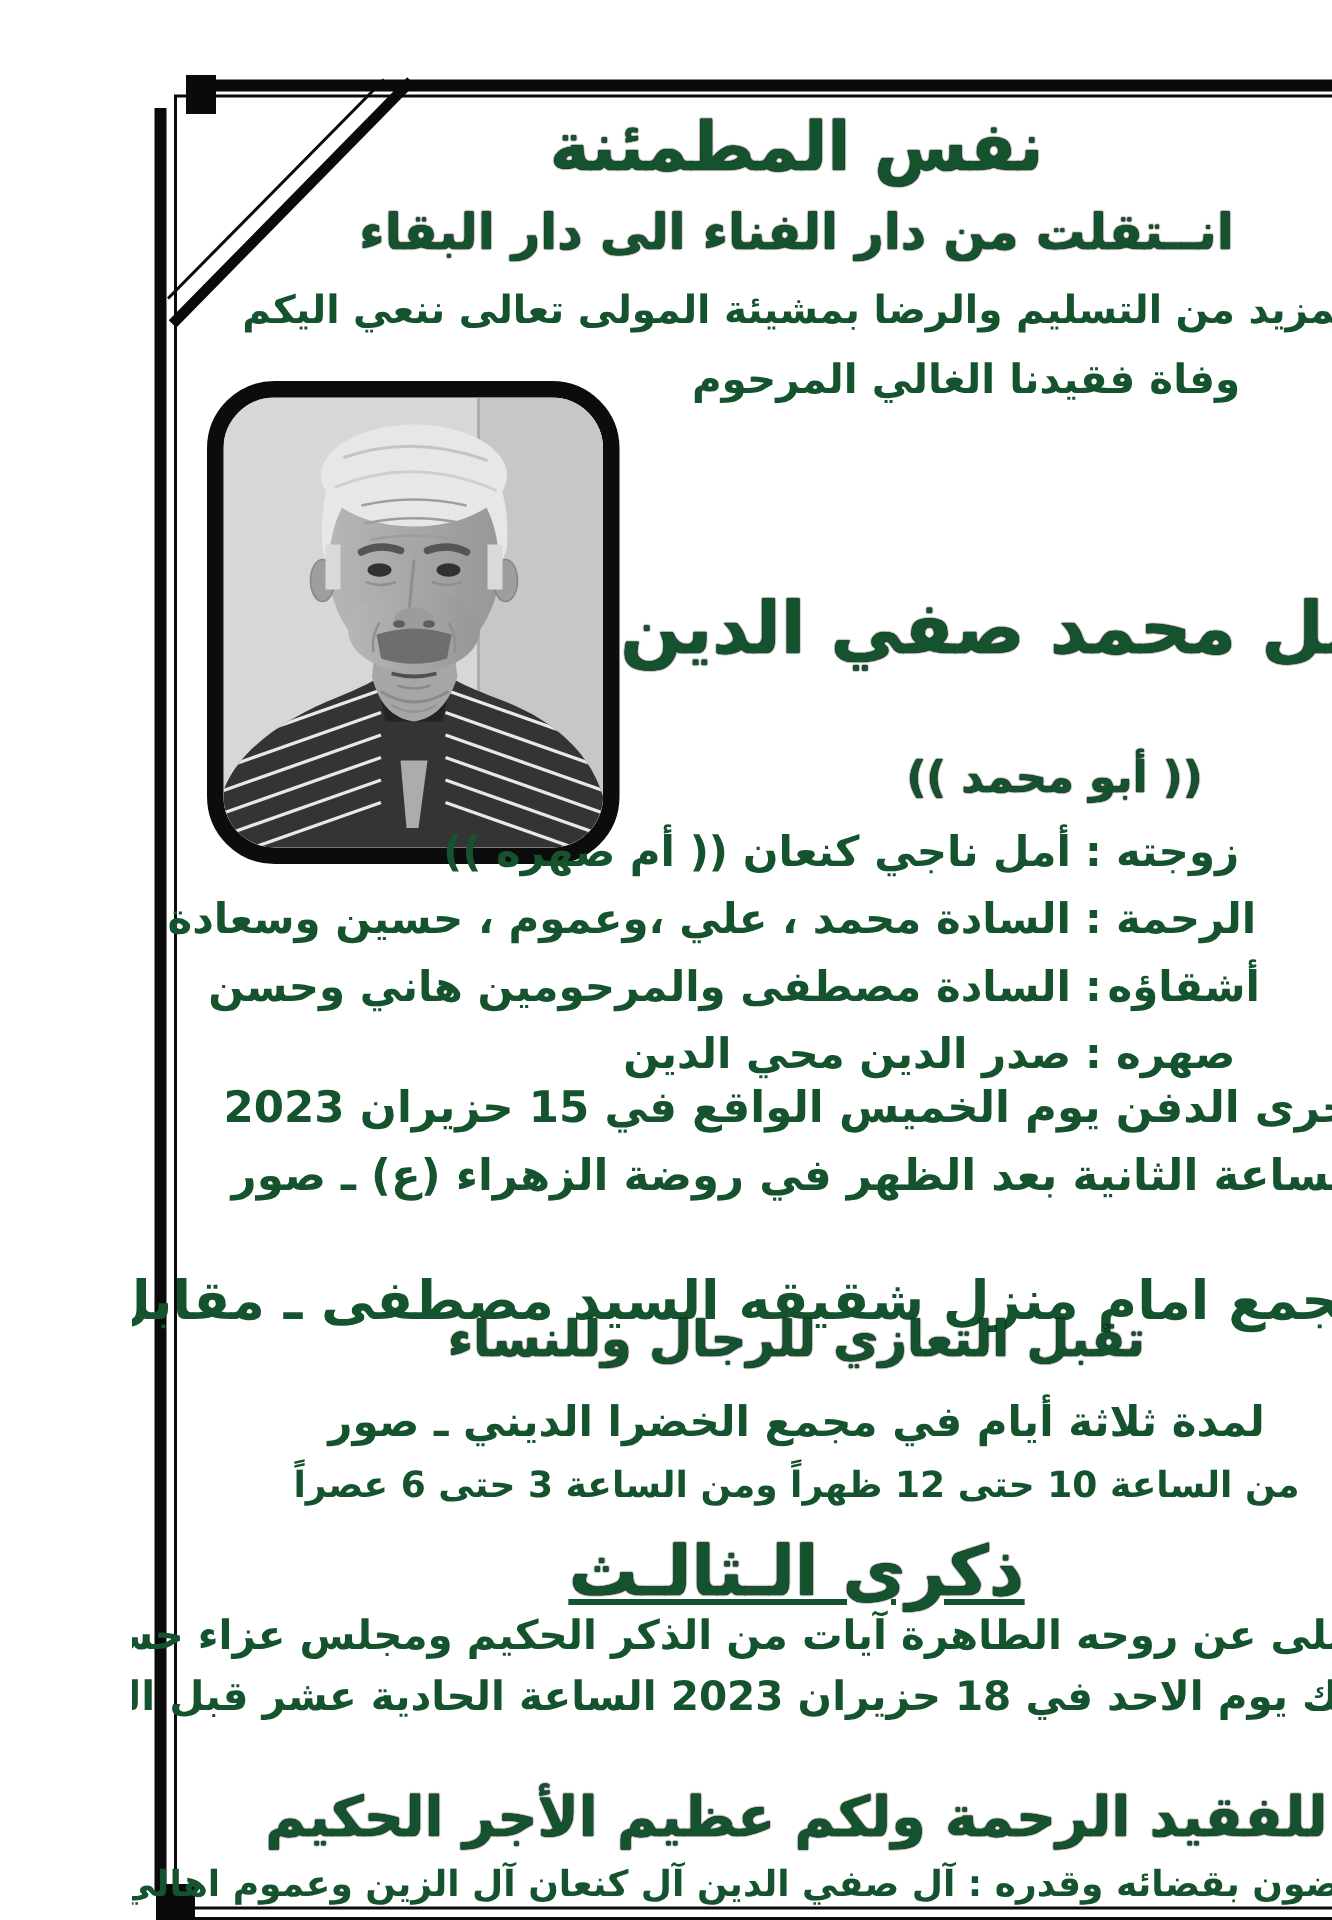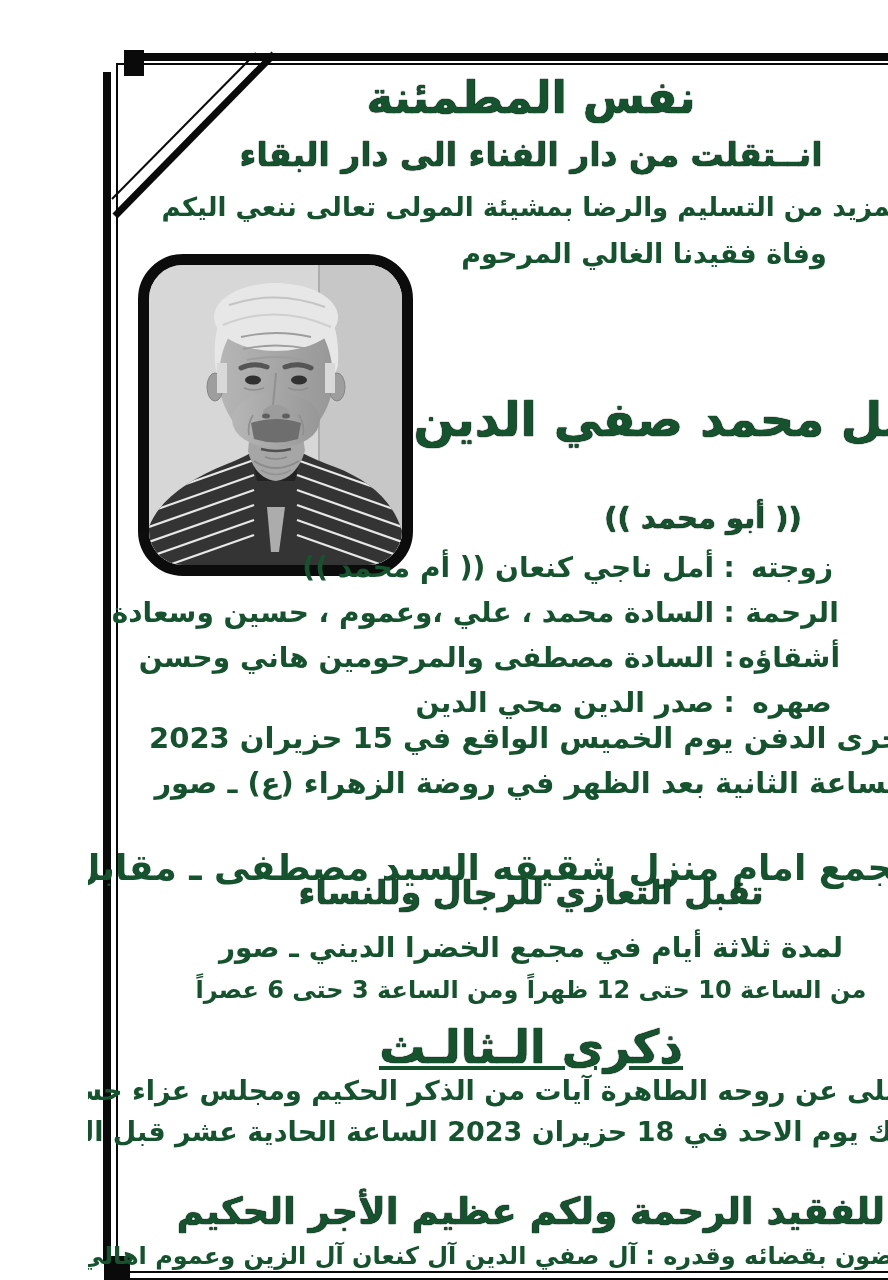--- a/index.html
+++ b/index.html
@@ -25,21 +25,21 @@
   .wide{left:40px;width:806px;}
   .xb{text-shadow:0 0 1px #000,0 0 1px #000;} 
   .t1{top:28px;font-size:45px;}
   .t2{top:92px;font-size:33px;}
   .t3{top:149px;font-size:26px;}
   .t4{top:194px;left:270px;width:572px;font-size:27px;}
   .honorific{top:250px;left:330px;width:520px;font-size:62px;}
   .name{top:348px;left:320px;width:560px;font-size:48px;}
   .kunya{top:458px;left:330px;width:570px;font-size:29px;}
   .frow{position:absolute;right:48px;display:flex;font-weight:bold;font-size:28px;white-space:nowrap;line-height:1.2;}
-  .frow .lbl{display:inline-block;width:96px;text-align:center;}
+  .frow .lbl{display:inline-block;width:96px;text-align:left;}
   .frow .sep{display:inline-block;width:30px;text-align:center;}
   .r1{top:507px;}.r2{top:552px;}.r3{top:597px;}.r4{top:642px;}
   .fn1{top:678px;font-size:29px;}
   .fn2{top:723px;font-size:29px;}
   .fn3{top:803px;font-size:36px;}
   .ch{top:830px;font-size:33px;}
   .c1{top:888px;font-size:28px;}
   .c2{top:933px;font-size:24px;}
   .mh{top:977px;font-size:46px;letter-spacing:2px;text-decoration:underline;}
   .m1{top:1031px;font-size:27px;}
@@ -152,21 +152,21 @@
       <path d="M112,205 Q127,214 142,205" fill="none" stroke="#949494" stroke-width="1.6"></path>
     </svg>
   </div>
 
   <div class="t name xb">فضل محمد صفي الدين</div>
   <div class="t kunya xb">(( أبو محمد ))</div>
 
   <div class="frow r1">
     <span class="lbl">زوجته</span>
     <span class="sep">:</span>
-    <span class="val">أمل ناجي كنعان (( أم محمد ))</span>
+    <span class="val">أمل ناجي كنعان (( أم صهره ))</span>
   </div>
   <div class="frow r2">
     <span class="lbl">الرحمة</span>
     <span class="sep">:</span>
     <span class="val">السادة محمد ، علي ،وعموم ، حسين وسعادة</span>
   </div>
   <div class="frow r3">
     <span class="lbl">أشقاؤه</span>
     <span class="sep">:</span>
     <span class="val">السادة مصطفى والمرحومين هاني وحسن</span>

